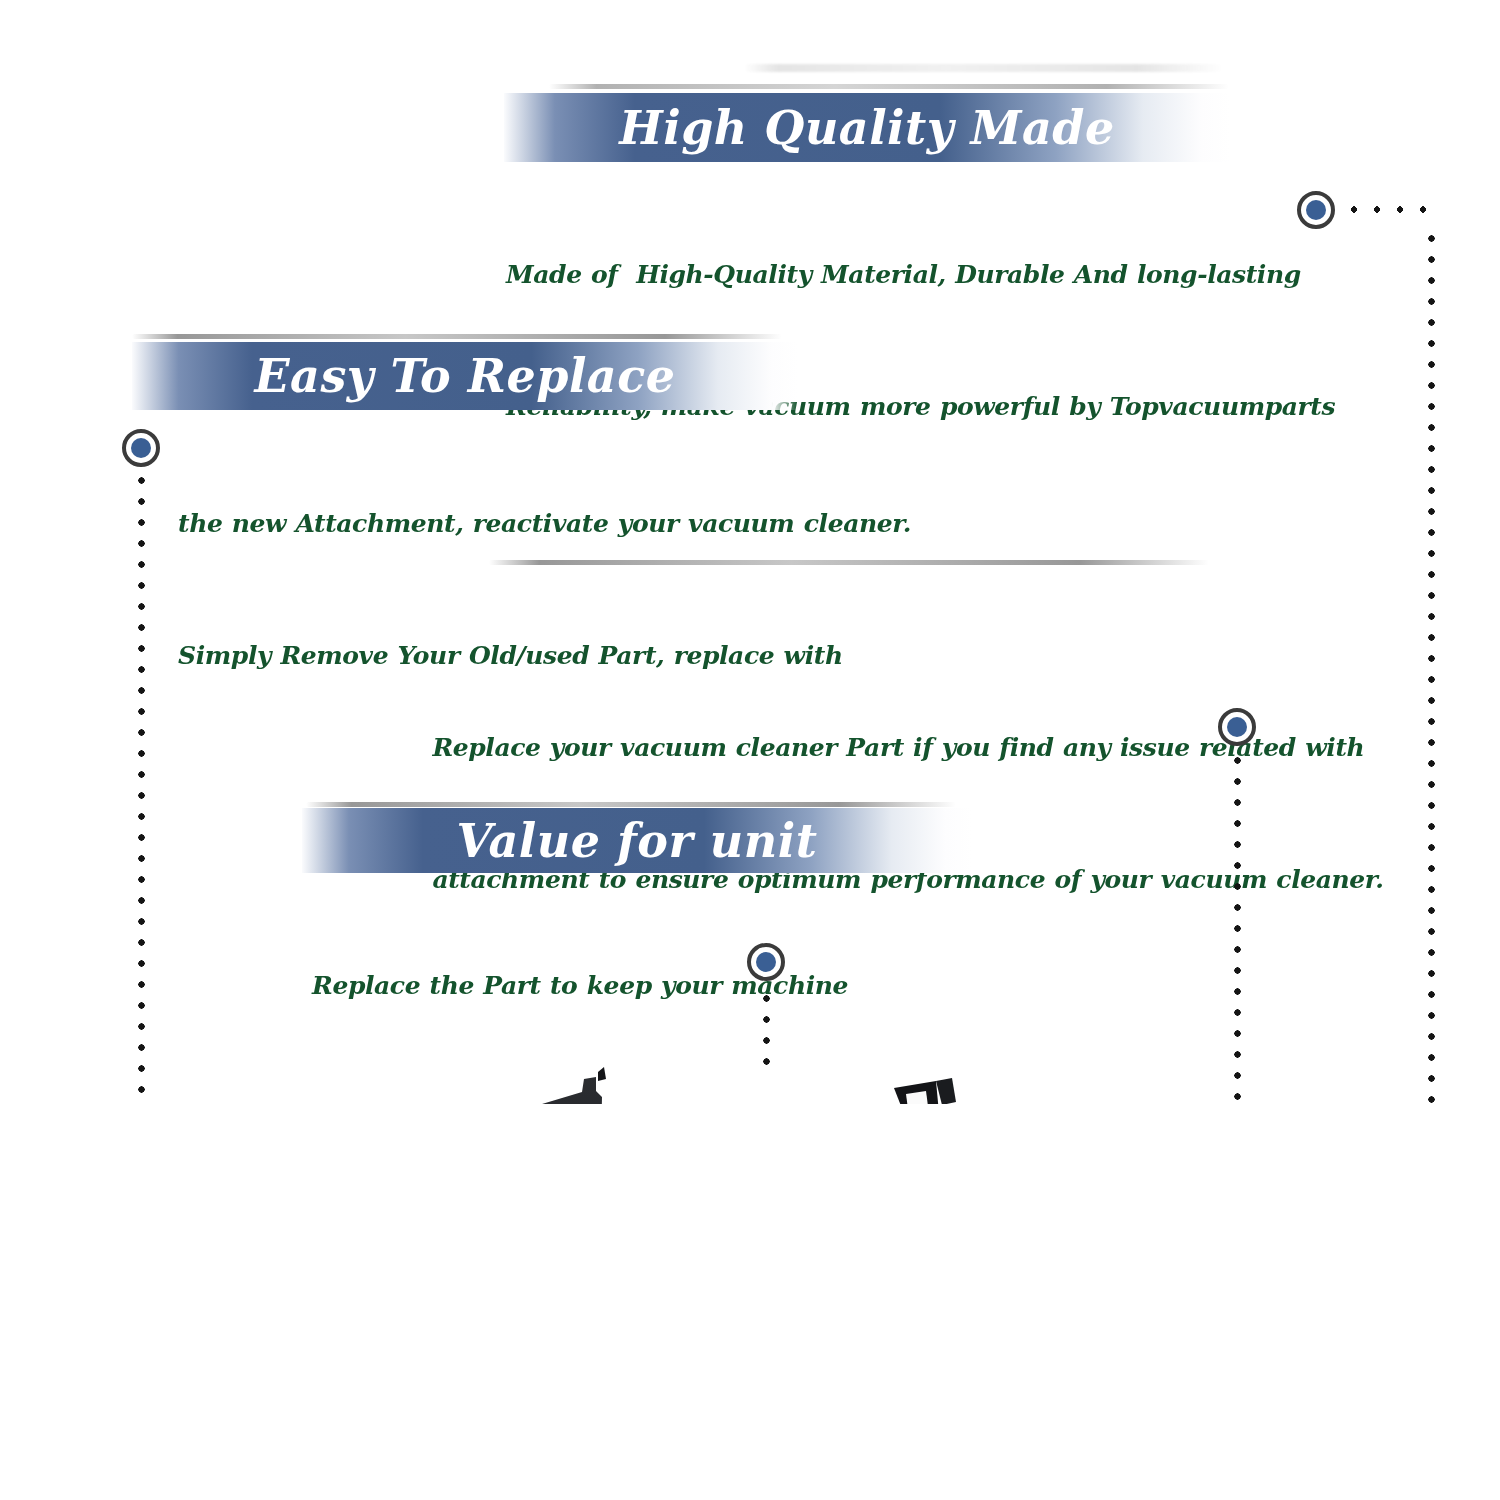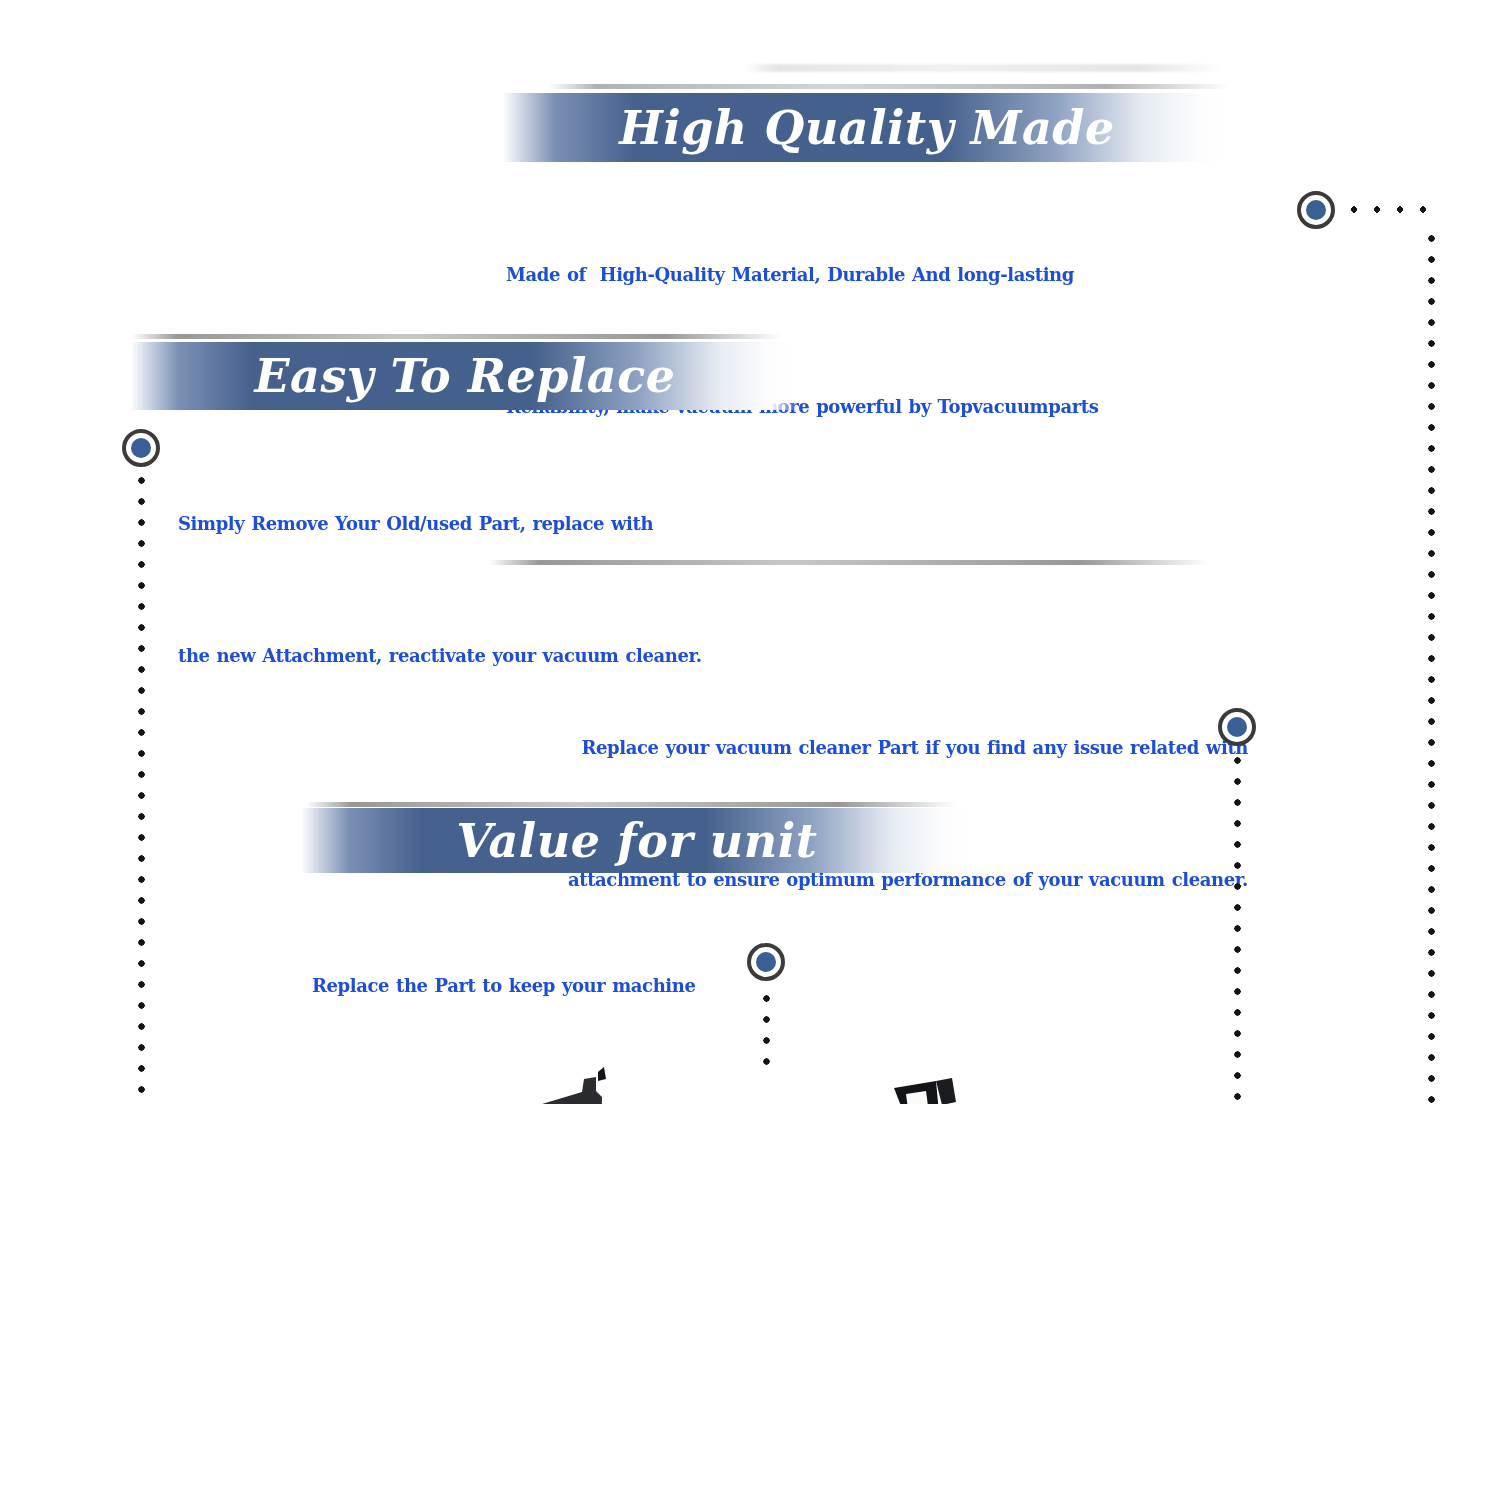--- a/index.html
+++ b/index.html
@@ -16,25 +16,25 @@
   .banner-title {
     color:#ffffff; font-style:italic; font-weight:bold; font-size:46px;
     letter-spacing:0.5px; white-space:pre;
   }
   .streak {
     position:absolute; height:5px; border-radius:3px;
     background:linear-gradient(90deg, rgba(60,60,60,0) 0%, rgba(52,52,52,.85) 7%,
       rgba(70,70,70,.5) 42%, rgba(52,52,52,.85) 82%, rgba(60,60,60,0) 100%);
   }
   .body-text {
-    position:absolute; color:#1d4ed8; font-weight:bold;
-    font-size:18px; line-height:44px; letter-spacing:-0.4px; word-spacing:1px;
+    position:absolute; color:#14532d; font-style:italic; font-weight:bold;
+    font-size:25px; line-height:44px; letter-spacing:-0.4px; word-spacing:1px;
     white-space:pre;
   }
-  .body-text.centered { transform:translateX(-50%); text-align:right; width:max-content; }
+  .body-text.centered { transform:translateX(-50%); text-align:left; width:max-content; }
 
   .marker {
     position:absolute; width:38px; height:38px; border-radius:50%;
     border:4px solid #3b3b3b; background:#ffffff;
   }
   .marker::after {
     content:""; position:absolute; inset:5px; border-radius:50%; background:#3a5f94;
   }
 
   .dots-v {
@@ -75,22 +75,22 @@
   <div class="marker" style="left:1253px; top:191px;"></div>
   <div class="dots-h" style="left:1299px; top:205px; width:96px;"></div>
   <div class="dots-v" style="left:1383px; top:228px; height:1056px;"></div>
   <div class="dots-h" style="left:1028px; top:1281px; width:362px;"></div>
 
   <div class="streak" style="left:88px; top:334px; width:650px; opacity:.6;"></div>
   <div class="banner" style="left:88px; top:342px; width:666px; height:68px;justify-content:center;">
     <span class="banner-title">Easy To Replace</span>
   </div>
   <div class="body-text" style="left:134px; top:414px;">
+    <div>the new Attachment, reactivate your vacuum cleaner.</div>
     <div>Simply Remove Your Old/used Part, replace with</div>
-    <div>the new Attachment, reactivate your vacuum cleaner.</div>
   </div>
   <div class="marker" style="left:78px; top:429px;"></div>
   <div class="dots-v" style="left:93px; top:470px; height:784px;"></div>
   <div class="dots-h" style="left:112px; top:1243px; width:188px;"></div>
 
   <div class="streak" style="left:445px; top:560px; width:720px; opacity:.6;"></div>
   <div class="body-text centered" style="left:864px; top:638px;">
     <div>Replace your vacuum cleaner Part if you find any issue related with</div>
     <div>attachment to ensure optimum performance of your vacuum cleaner.</div>
   </div>

